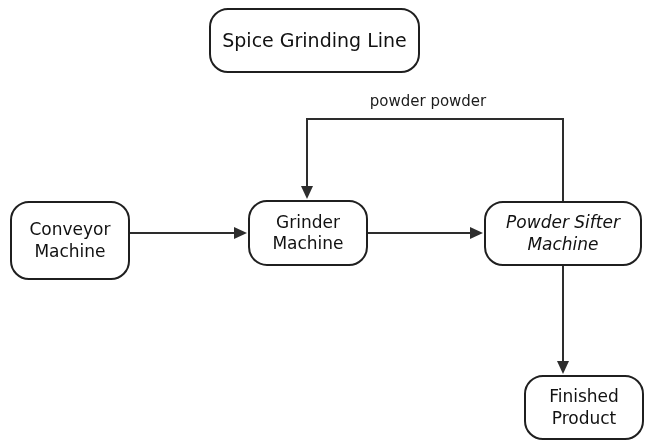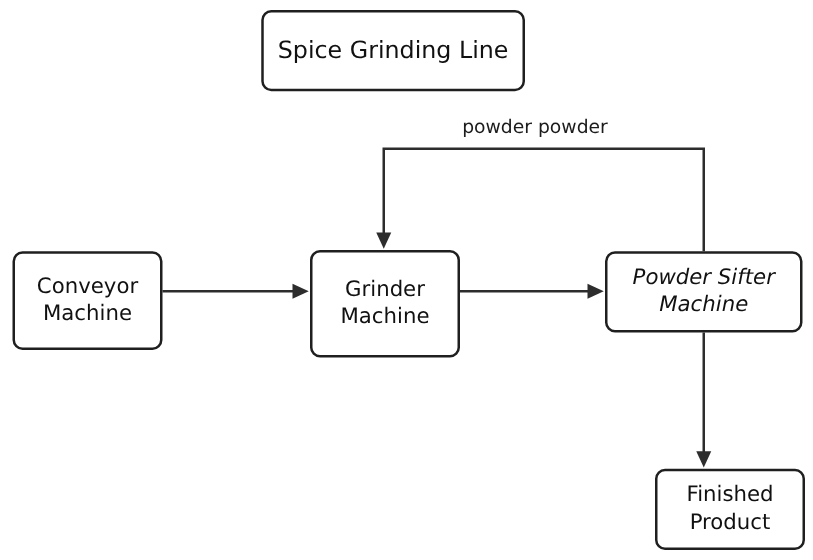--- a/index.html
+++ b/index.html
@@ -20,21 +20,21 @@
     left: 0;
     top: 0;
     width: 650px;
     height: 448px;
   }
   .node {
     position: absolute;
     box-sizing: border-box;
     background: #ffffff;
     border: 2px solid #1f1f1f;
-    border-radius: 8px;
+    border-radius: 19px;
     display: flex;
     align-items: center;
     justify-content: center;
     text-align: center;
     color: #111111;
     font-size: 17px;
     line-height: 1.25;
     padding: 2px 6px;
   }
   .node.title {
@@ -47,21 +47,21 @@
   .node.conveyor {
     left: 10px;
     top: 201px;
     width: 120px;
     height: 79px;
   }
   .node.grinder {
     left: 248px;
     top: 200px;
     width: 120px;
-    height: 86px;
+    height: 66px;
   }
   .node.sifter {
     left: 484px;
     top: 201px;
     width: 158px;
     height: 65px;
     font-style: italic;
   }
   .node.finished {
     left: 524px;

